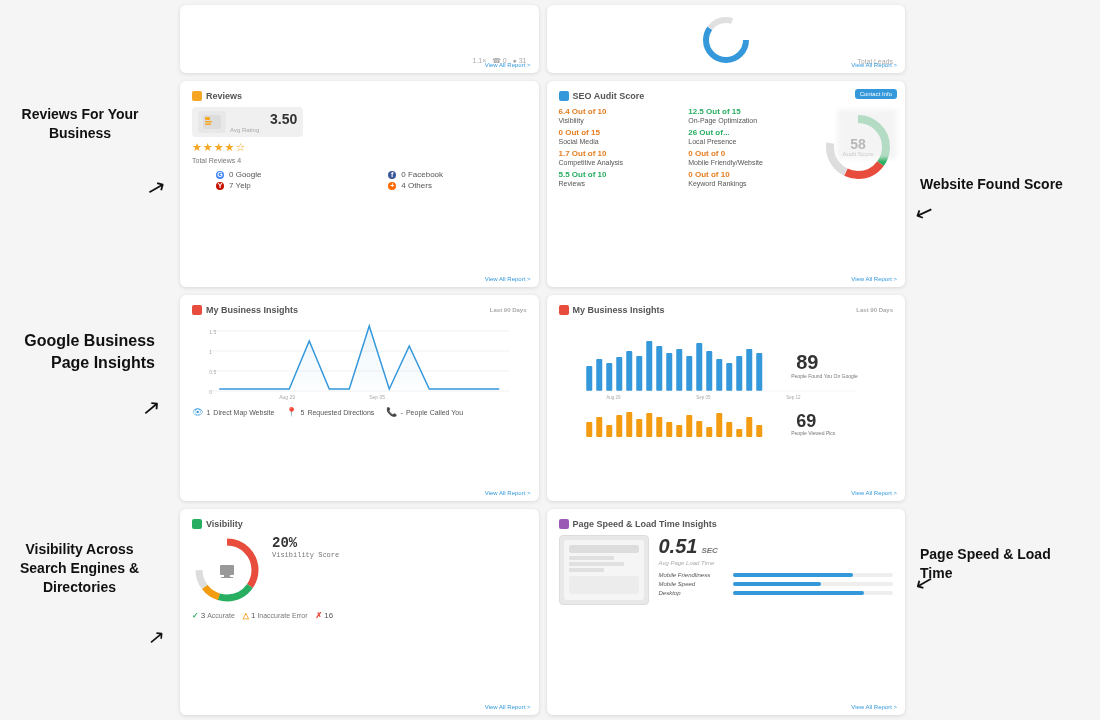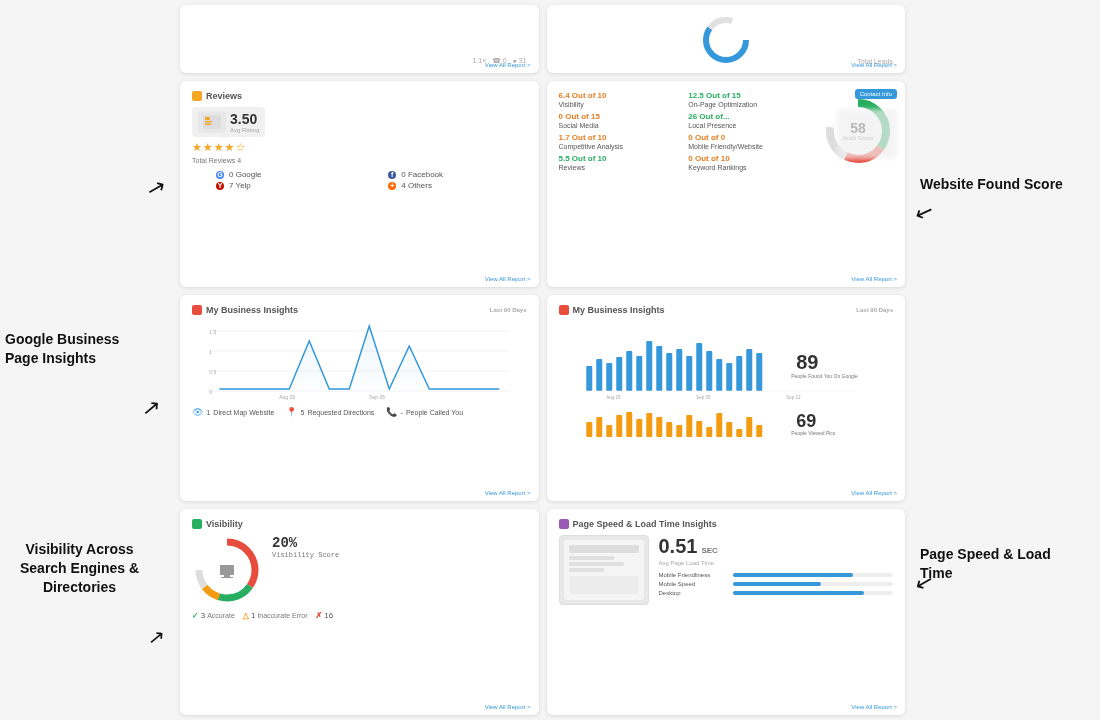--- a/index.html
+++ b/index.html
@@ -248,23 +248,25 @@
       justify-content: flex-end;
     }
   </style>
 </head>
 <body>
 
 <div class="main-container">
 
   <div class="left-labels">
 
+    <div style="position:absolute; top:105px; left:10px; font-size:14px; font-weight:bold; color:#111; line-height:1.35; text-align:center; width:140px;">Reviews For
+Your Business</div>
     <div style="position:absolute; top:175px; right:15px; font-size:22px; color:#111; transform: rotate(15deg);">↗</div>
 
-    <div style="position:absolute; top:330px; left:5px; font-size:14px; font-weight:bold; color:#111; line-height:1.35; text-align:left; width:150px;">Google Business
+    <div style="position:absolute; top:330px; left:5px; font-size:16px; font-weight:bold; color:#111; line-height:1.35; text-align:right; width:150px;">Google Business
 Page Insights</div>
     <div style="position:absolute; top:395px; right:20px; font-size:22px; color:#111; transform: rotate(5deg);">↗</div>
 
     <div style="position:absolute; top:540px; left:2px; font-size:14px; font-weight:bold; color:#111; line-height:1.35; text-align:center; width:155px;">Visibility Across
 Search Engines
 &amp; Directories</div>
     <div style="position:absolute; top:625px; right:15px; font-size:20px; color:#111; transform: rotate(5deg);">↗</div>
   </div>
 
   <div style="flex:1; display:flex; flex-direction:column; gap:8px; padding: 5px 5px 5px 0;">
@@ -298,21 +300,21 @@
             <div style="display:flex;align-items:center;gap:4px;">
               <div style="background:#e8e8e8;width:28px;height:22px;border-radius:3px;display:flex;align-items:center;justify-content:center;">
                 <svg width="18" height="14" viewBox="0 0 18 14">
                     <rect width="18" height="14" rx="2" fill="#ddd"></rect>
                     <rect x="2" y="2" width="5" height="3" rx="1" fill="#f5a623"></rect>
                     <rect x="2" y="6" width="7" height="1.5" rx="0.5" fill="#f5a623"></rect>
                     <rect x="2" y="8.5" width="6" height="1.5" rx="0.5" fill="#f5a623"></rect>
                   </svg>
               </div>
               <div>
-                <div style="font-size:14px;font-weight:bold;color:#333;">3.50</div>
+                <div style="font-size:14px;font-weight:bold;color:#333;margin-left:40px;">3.50</div>
                 <div style="font-size:6px;color:#aaa;">Avg Rating</div>
               </div>
             </div>
           </div>
         </div>
         <div style="color:#f5a623;font-size:11px;margin-bottom:3px;letter-spacing:1px;">★★★★☆</div>
         <div style="font-size:7px;color:#777;margin-bottom:6px;">Total Reviews 4</div>
         <div class="review-sources">
           <div class="source-item">
             <div class="source-dot g-dot">G</div>
@@ -328,20 +330,24 @@
           </div>
           <div class="source-item">
             <div class="source-dot o-dot">+</div>
             <span>4 Others</span>
           </div>
         </div>
         <div class="view-report">View All Report &gt;</div>
       </div>
 
       <div class="card-full">
+        <div class="card-title">
+          <span style="background:#3498db;width:10px;height:10px;border-radius:2px;display:inline-block;"></span>
+          <span>SEO Audit Score</span>
+        </div>
         <div style="position:absolute;top:8px;right:8px;background:#3498db;color:white;font-size:6px;padding:2px 5px;border-radius:3px;">Contact Info</div>
         <div class="seo-grid">
           <div class="seo-metrics">
             <div class="seo-metric">
               <div class="val">6.4 Out of 10</div>
               <div>Visibility</div>
             </div>
             <div class="seo-metric">
               <div class="val green">12.5 Out of 15</div>
               <div>On-Page Optimization</div>
@@ -557,21 +563,21 @@
           </div>
         </div>
         <div class="view-report">View All Report &gt;</div>
       </div>
 
       <div class="card-full">
         <div class="card-title">
           <span style="background:#9b59b6;width:10px;height:10px;border-radius:2px;display:inline-block;"></span>
           <span>Page Speed &amp; Load Time Insights</span>
         </div>
-        <div style="display:flex;gap:10px;align-items:flex-start;flex:1;">
+        <div style="display:flex;gap:10px;align-items:flex-start;flex:1;font-style:italic;">
 
           <div style="width:90px;height:70px;background:#e8e8e8;border-radius:4px;border:1px solid #ddd;flex-shrink:0;display:flex;align-items:center;justify-content:center;">
             <svg width="80" height="60" viewBox="0 0 80 60">
               <rect width="80" height="60" rx="3" fill="#f5f5f5"></rect>
               <rect x="5" y="5" width="70" height="8" rx="2" fill="#ddd"></rect>
               <rect x="5" y="16" width="45" height="4" rx="1" fill="#e0e0e0"></rect>
               <rect x="5" y="22" width="55" height="4" rx="1" fill="#e0e0e0"></rect>
               <rect x="5" y="28" width="35" height="4" rx="1" fill="#e0e0e0"></rect>
               <rect x="5" y="36" width="70" height="18" rx="2" fill="#ececec"></rect>
             </svg>

